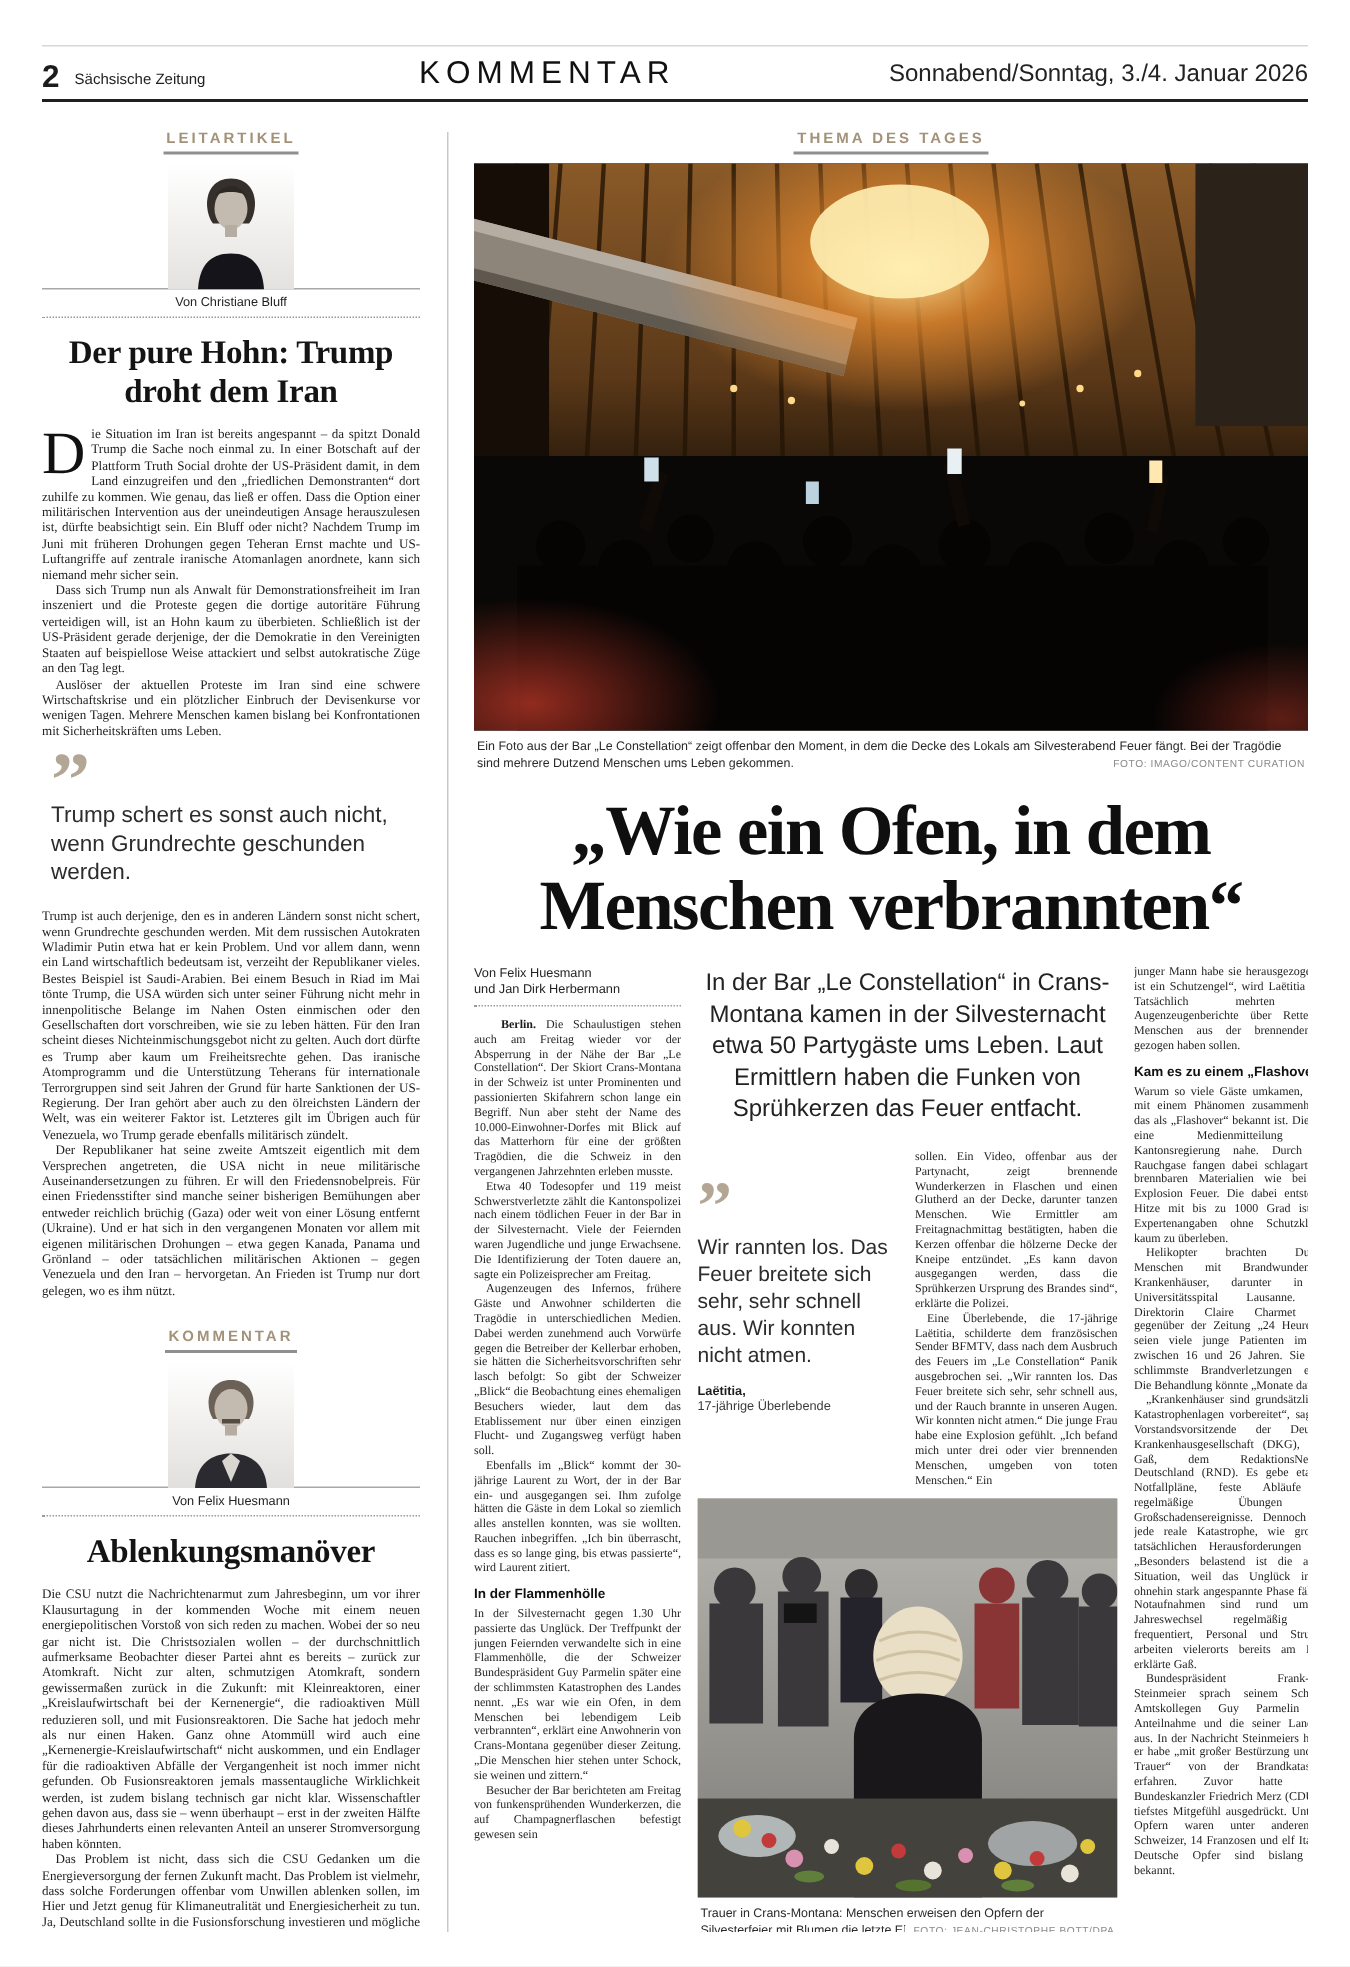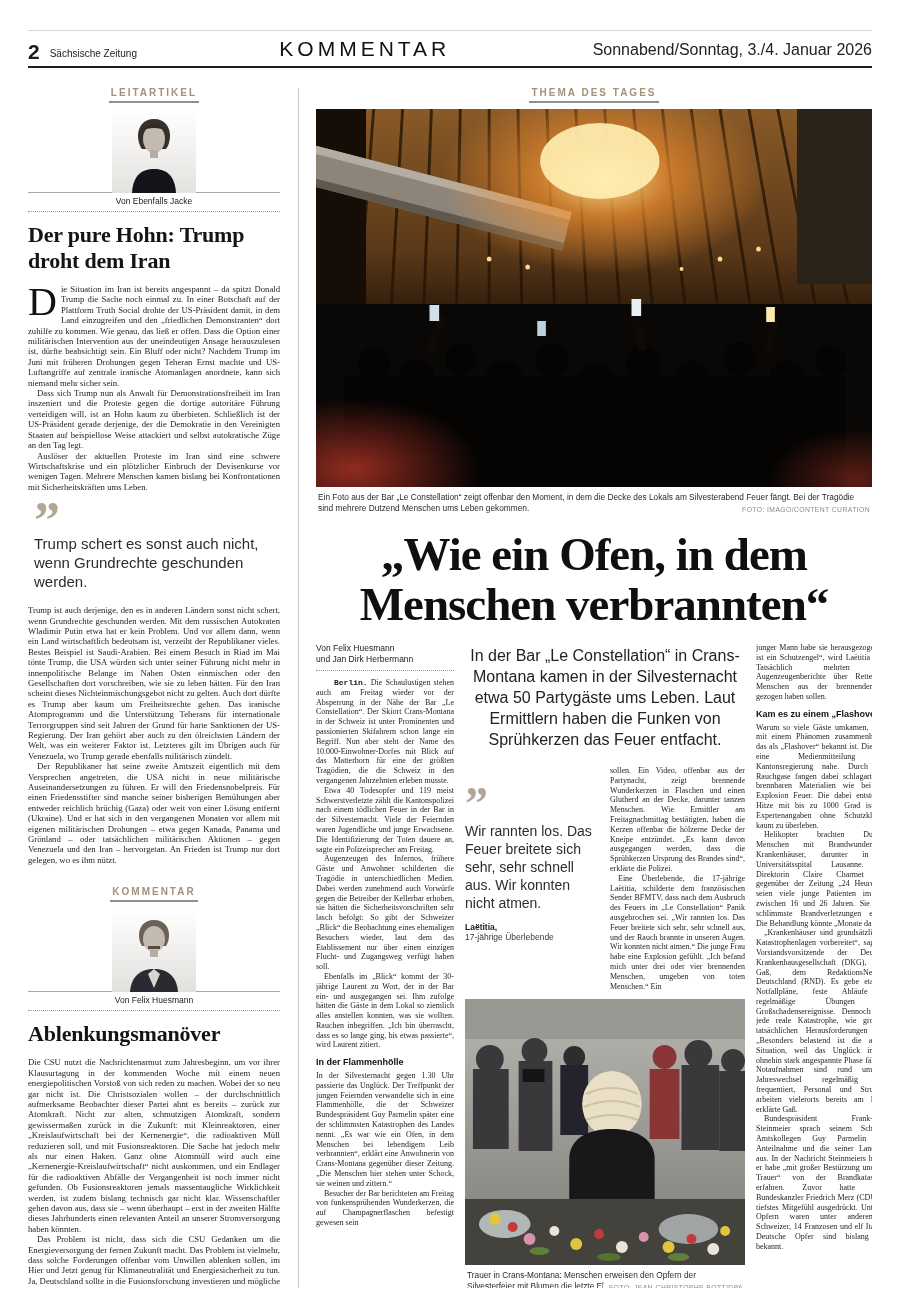--- a/index.html
+++ b/index.html
@@ -39,21 +39,21 @@
   .portrait-wrap { position:relative; height:84px; text-align:center; }
   .portrait-wrap::after { content:''; position:absolute; left:0; right:0; bottom:0; border-bottom:1px solid #a8a8a8; }
   .portrait-wrap svg { position:relative; z-index:1; }
   .byline {
     text-align:center; font-family:"Liberation Sans", sans-serif;
     font-size:8.5px; color:#222; padding:3px 0 5px;
     border-bottom:1px dotted #9a9a9a; margin-bottom:10px;
   }
 
   .art-headline {
-    font-size:22px; line-height:26px; font-weight:700; text-align:left;
+    font-size:22px; line-height:26px; font-weight:700; text-align:center;
     color:#141414; margin:2px 0 10px; letter-spacing:-0.2px;
   }
 
   .body-copy { font-size:8.7px; line-height:10.4px; text-align:justify; hyphens:auto; -webkit-hyphens:auto; color:#1e1e1e; }
   .body-copy p + p { text-indent:9px; }
   .dropcap {
     float:left; font-size:40px; line-height:32px; padding:2px 4px 0 0; font-weight:400; color:#111;
   }
 
   .pullquote { margin:16px 4px 14px 6px; }
@@ -76,21 +76,21 @@
   .article-grid { display:flex; gap:11px; }
   .a-col { width:138px; flex:none; overflow:hidden; }
   .a-mid { width:280px; flex:none; display:flex; flex-direction:column; overflow:hidden; }
 
   .t-byline {
     font-family:"Liberation Sans", sans-serif; font-size:8.5px; line-height:11px; color:#222;
     padding-bottom:5px; border-bottom:1px dotted #9a9a9a; margin-bottom:7px;
   }
   .col-copy { font-size:8px; line-height:9.8px; text-align:justify; hyphens:auto; -webkit-hyphens:auto; color:#1e1e1e; }
   .col-copy p + p { text-indent:8px; }
-  .dateline { font-family:Liberation Mono, monospace; font-weight:700; font-size:8px;padding-left:18px; }
+  .dateline { font-family:Liberation Serif, serif; font-weight:700; font-size:8px;padding-left:18px; }
   .col-subhead {
     font-family:"Liberation Sans", sans-serif; font-weight:700; font-size:9px;
     margin:8px 0 3px; color:#111;
   }
 
   .deck {
     font-family:"Liberation Sans", sans-serif; font-size:16px; line-height:21px;
     text-align:center; color:#222; margin:2px 0 16px;
   }
   .mid-row { display:flex; gap:11px; flex:1; }
@@ -136,21 +136,21 @@
               </linearGradient>
             </defs>
           <rect width="84" height="84" fill="url(#pbg1)"></rect>
           <path d="M42 10c-11 0-16 8-16 17 0 5 2 11 4 13h24c2-2 4-8 4-13 0-9-5-17-16-17z" fill="#35302b"></path>
           <ellipse cx="42" cy="30" rx="11" ry="14" fill="#c3bab0"></ellipse>
           <path d="M31 22c3-5 8-7 11-7s8 2 11 7c-2-2-6-3-11-3s-9 1-11 3z" fill="#2c2824"></path>
           <rect x="38" y="41" width="8" height="8" fill="#b5aca2"></rect>
           <path d="M20 84c1-18 10-24 22-24s21 6 22 24z" fill="#15141a"></path>
         </svg>
       </div>
-      <div class="byline">Von Ebenfalls Jacke</div>
+      <div class="byline">Von Christiane Bluff</div>
 
       <h2 class="art-headline">Der pure Hohn: Trump droht dem Iran</h2>
 
       <div class="body-copy">
         <p><span class="dropcap">D</span><span>ie Situation im Iran ist bereits angespannt – da spitzt Donald Trump die Sache noch einmal zu. In einer Botschaft auf der Plattform Truth Social drohte der US-Präsident damit, in dem Land einzugreifen und den „friedlichen Demonstranten“ dort zuhilfe zu kommen. Wie genau, das ließ er offen. Dass die Option einer militärischen Intervention aus der uneindeutigen Ansage herauszulesen ist, dürfte beabsichtigt sein. Ein Bluff oder nicht? Nachdem Trump im Juni mit früheren Drohungen gegen Teheran Ernst machte und US-Luftangriffe auf zentrale iranische Atomanlagen anordnete, kann sich niemand mehr sicher sein.</span></p>
         <p>Dass sich Trump nun als Anwalt für Demonstrationsfreiheit im Iran inszeniert und die Proteste gegen die dortige autoritäre Führung verteidigen will, ist an Hohn kaum zu überbieten. Schließlich ist der US-Präsident gerade derjenige, der die Demokratie in den Vereinigten Staaten auf beispiellose Weise attackiert und selbst autokratische Züge an den Tag legt.</p>
         <p>Auslöser der aktuellen Proteste im Iran sind eine schwere Wirtschaftskrise und ein plötzlicher Einbruch der Devisenkurse vor wenigen Tagen. Mehrere Menschen kamen bislang bei Konfrontationen mit Sicherheitskräften ums Leben.</p>
       </div>
 
       <div class="pullquote">

